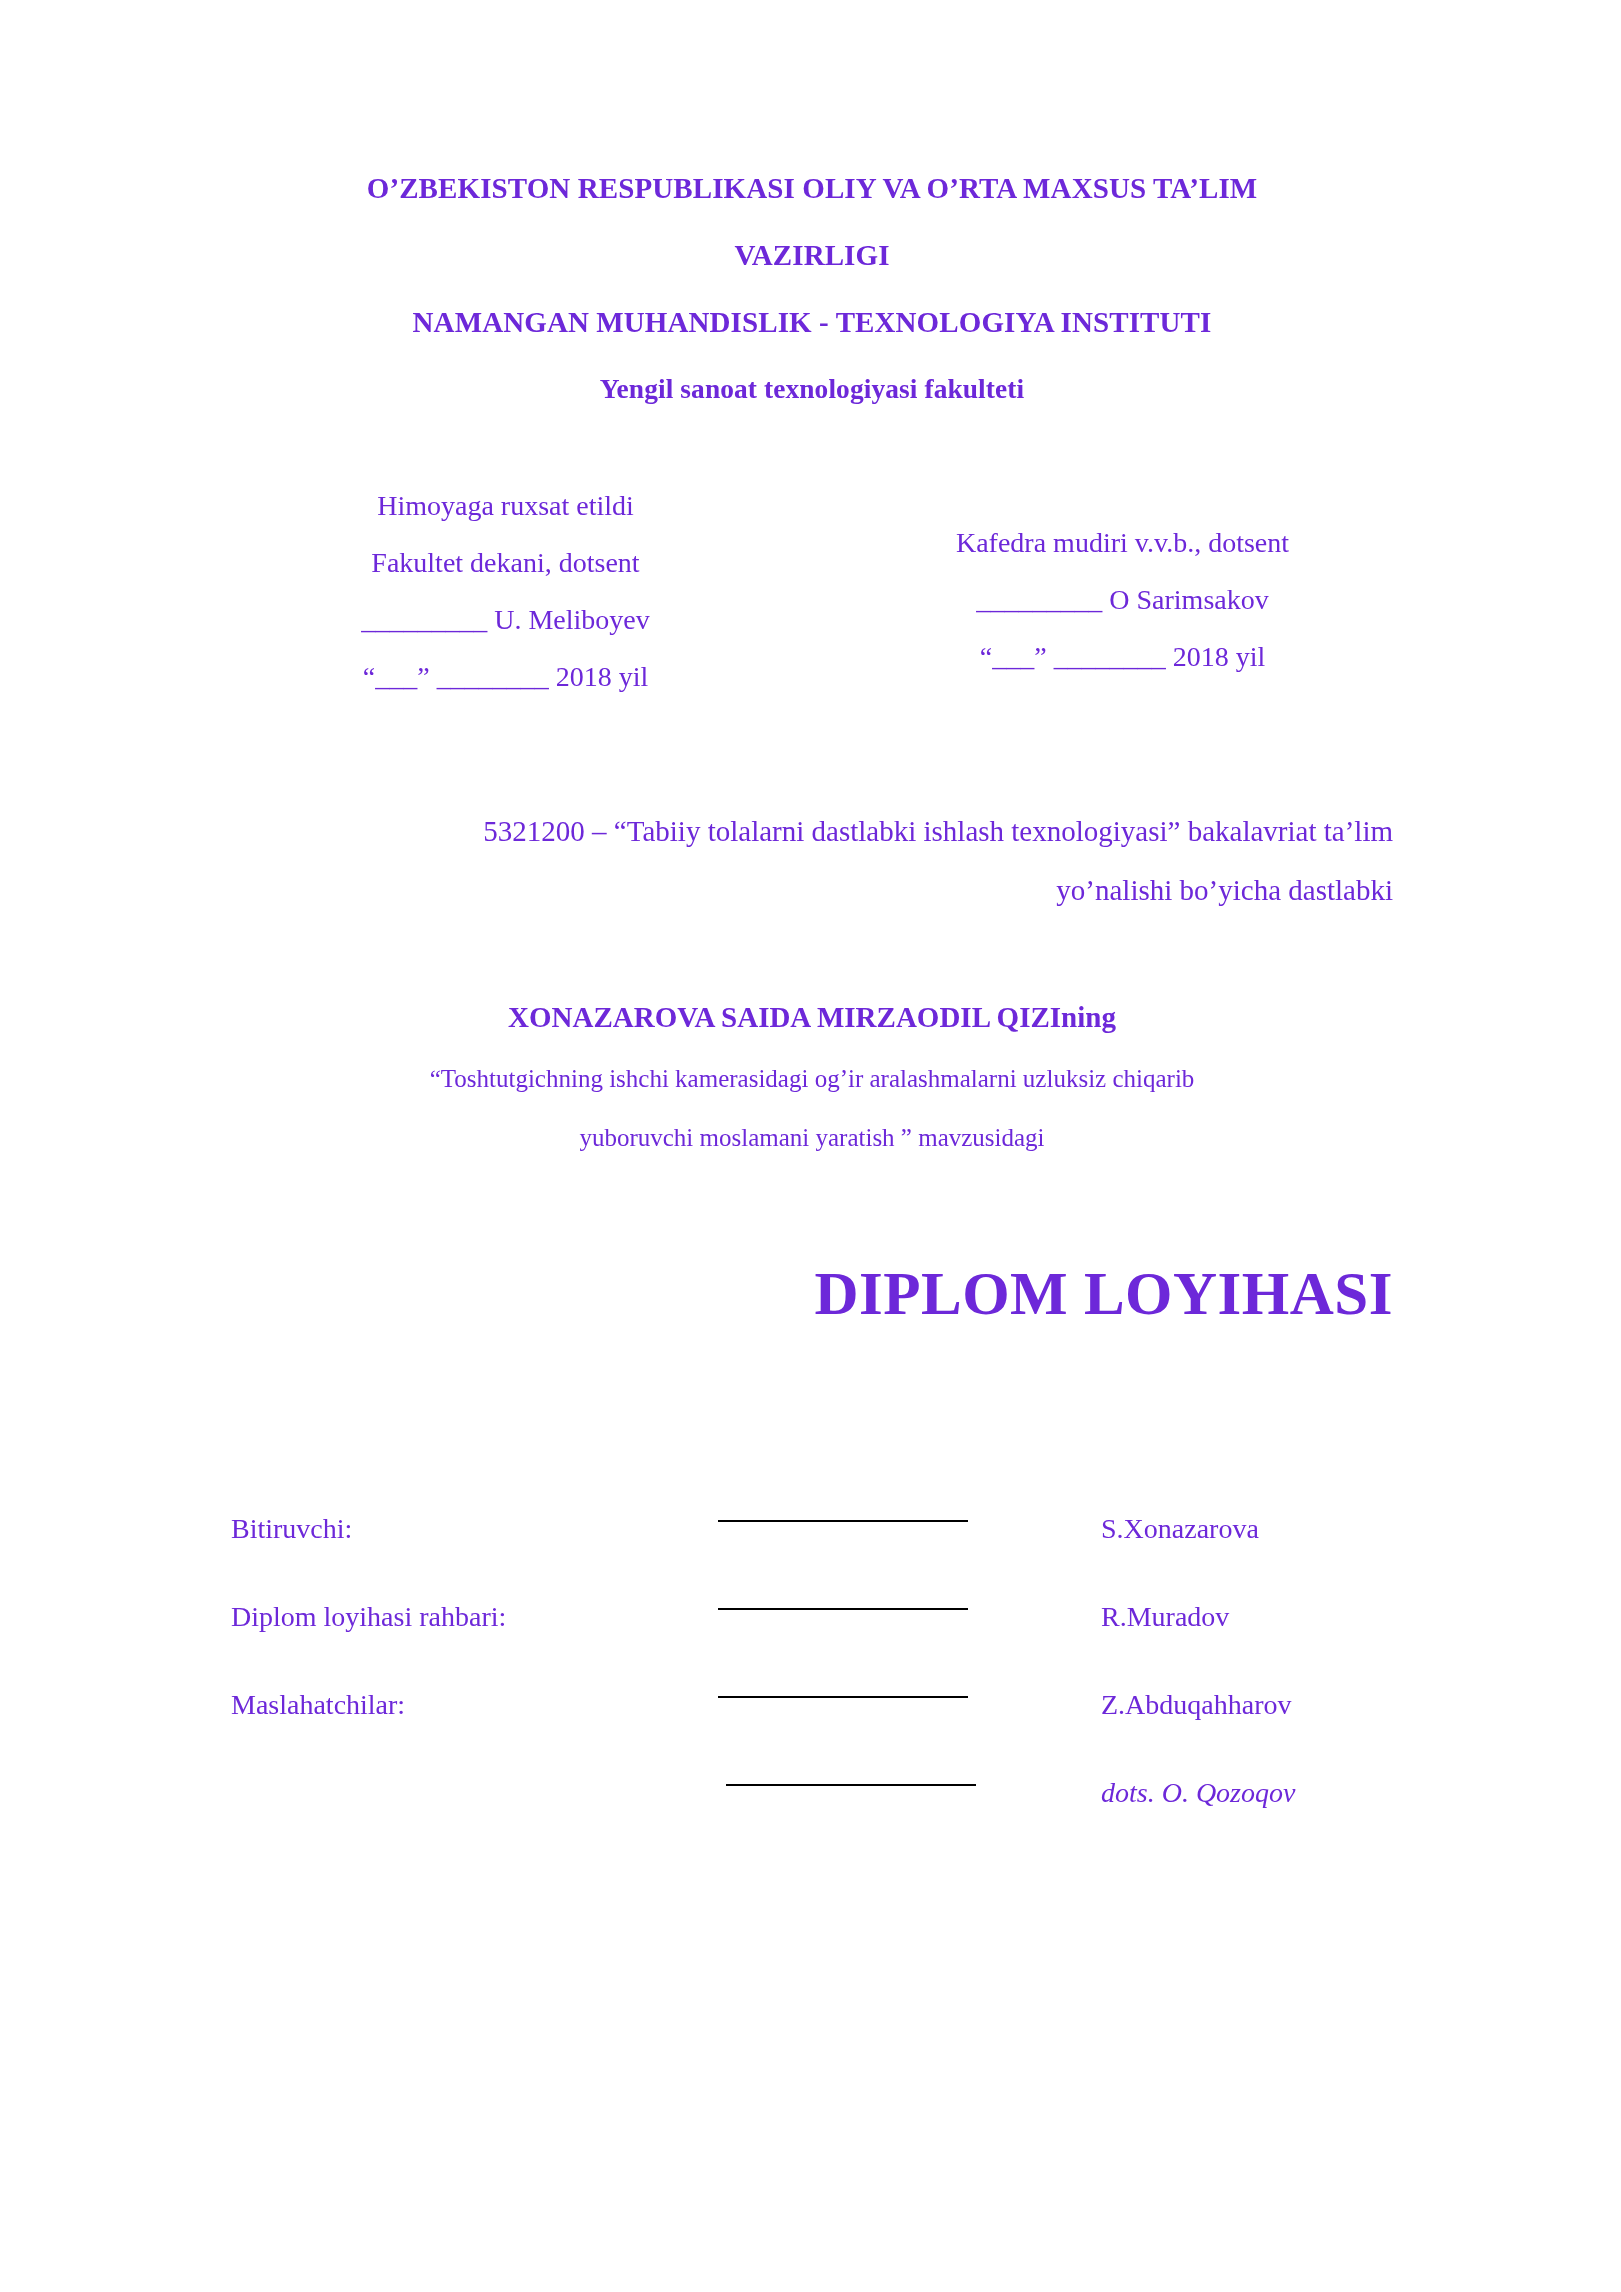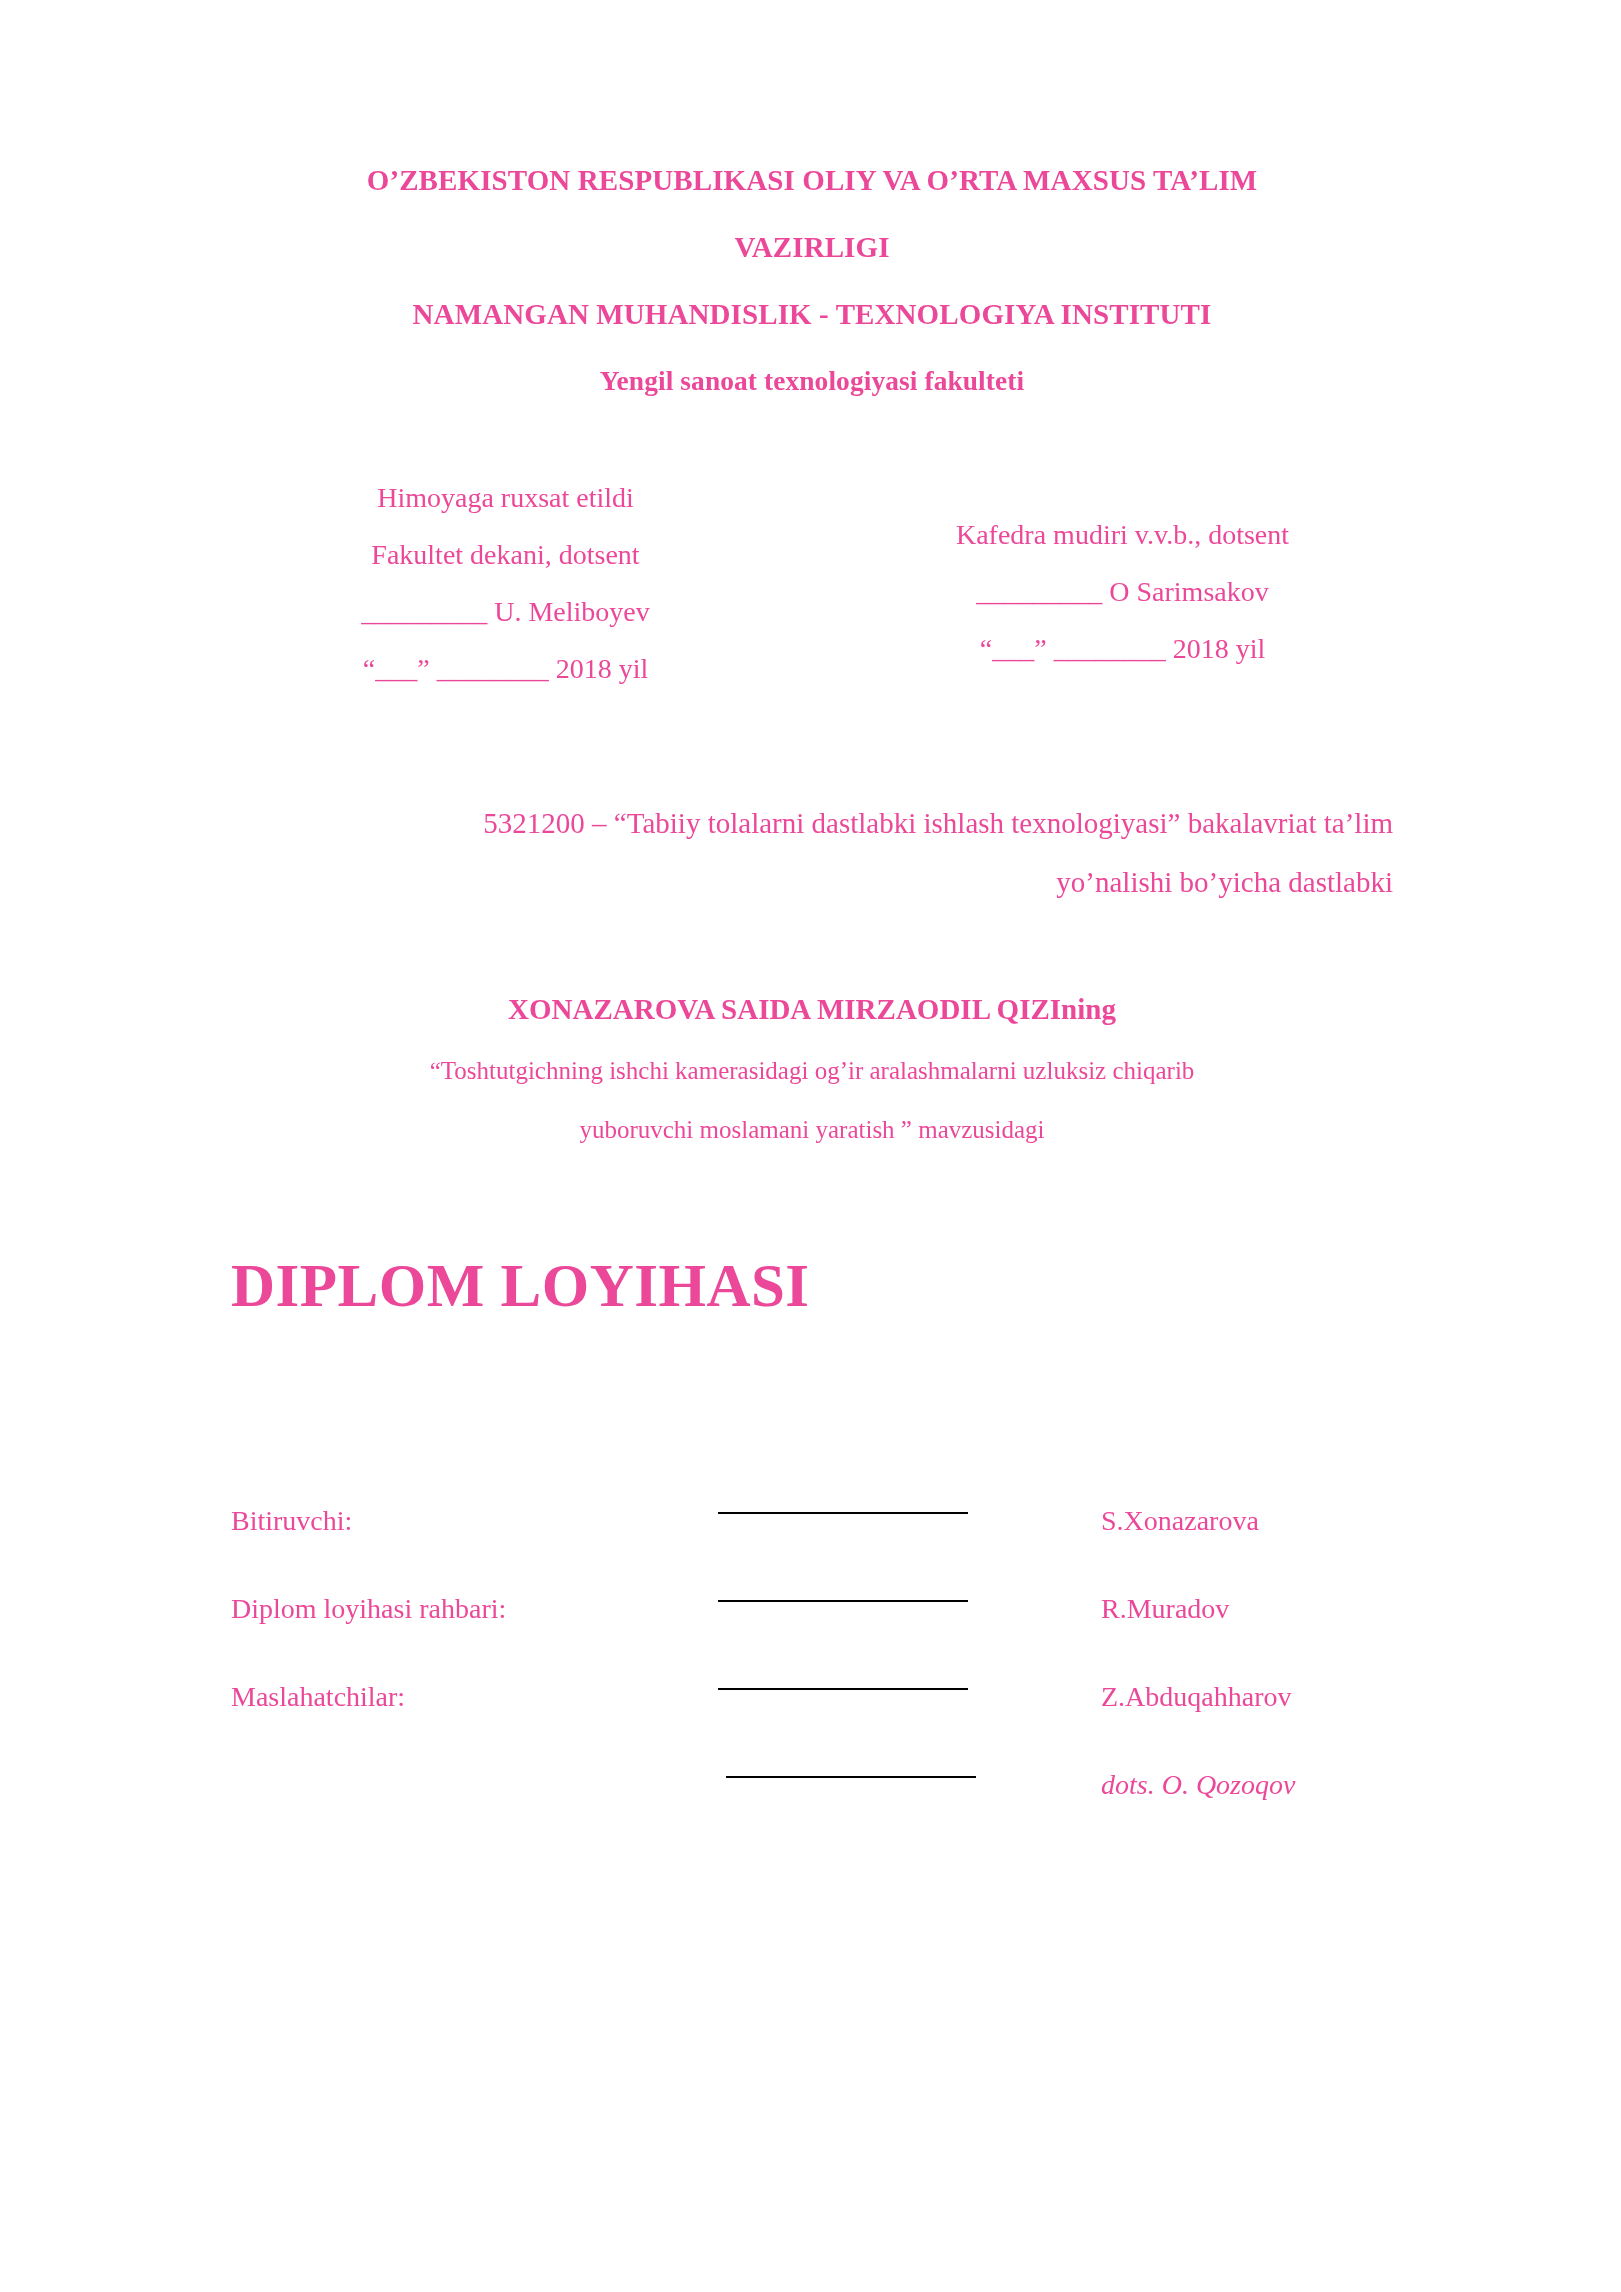--- a/index.html
+++ b/index.html
@@ -6,23 +6,23 @@
   html, body {
     margin: 0;
     padding: 0;
     background: #ffffff;
   }
 
   .page {
     position: relative;
     width: 1621px;
     height: 1915px;
-    margin: 0 auto;
+    margin: 8px auto;
     background: #ffffff;
-    color: #ec4899;
+    color: #6d28d9;
     font-family: "Liberation Serif", "DejaVu Serif", serif;
     overflow: hidden;
   }
 
   
   .header {
     position: absolute;
     left: 231px;
     top: 147px;
     width: 1162px;
@@ -97,21 +97,21 @@
     font-size: 25px;
     line-height: 59px;
   }
 
   
   .doc-title {
     position: absolute;
     left: 231px;
     top: 1247px;
     width: 1162px;
-    text-align: left;
+    text-align: right;
     font-size: 61px;
     font-weight: bold;
     line-height: 78px;
     letter-spacing: 0.5px;
   }
 
   
   .signatures {
     position: absolute;
     left: 231px;

